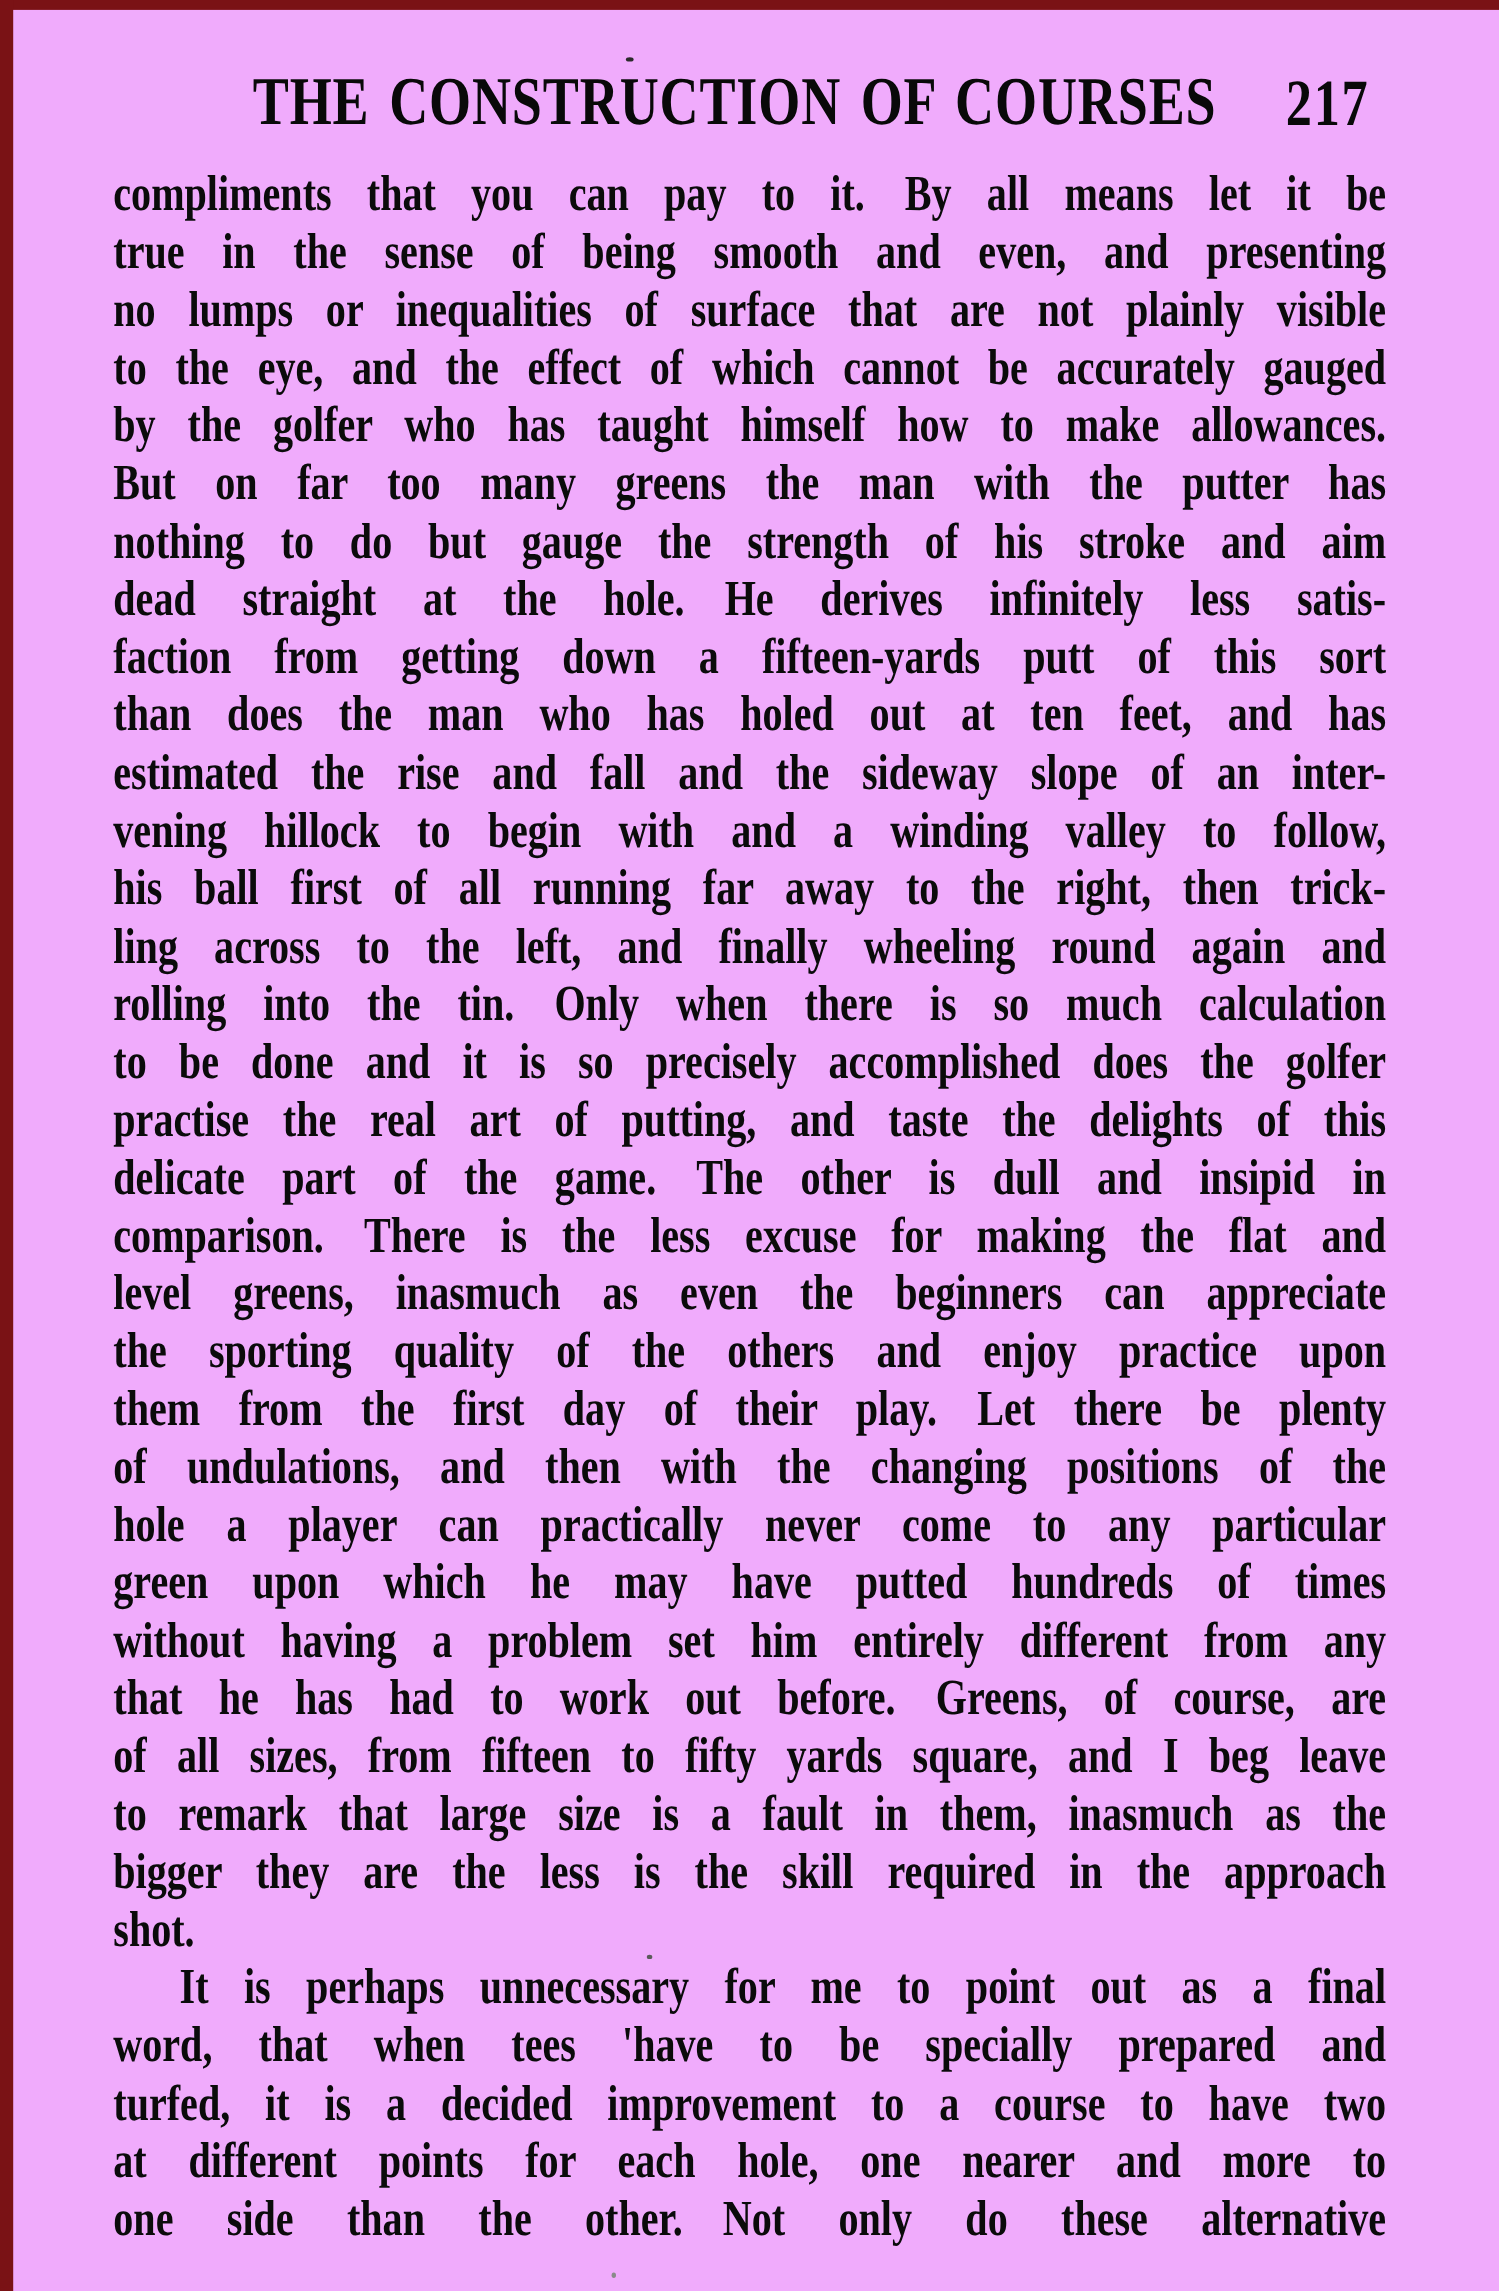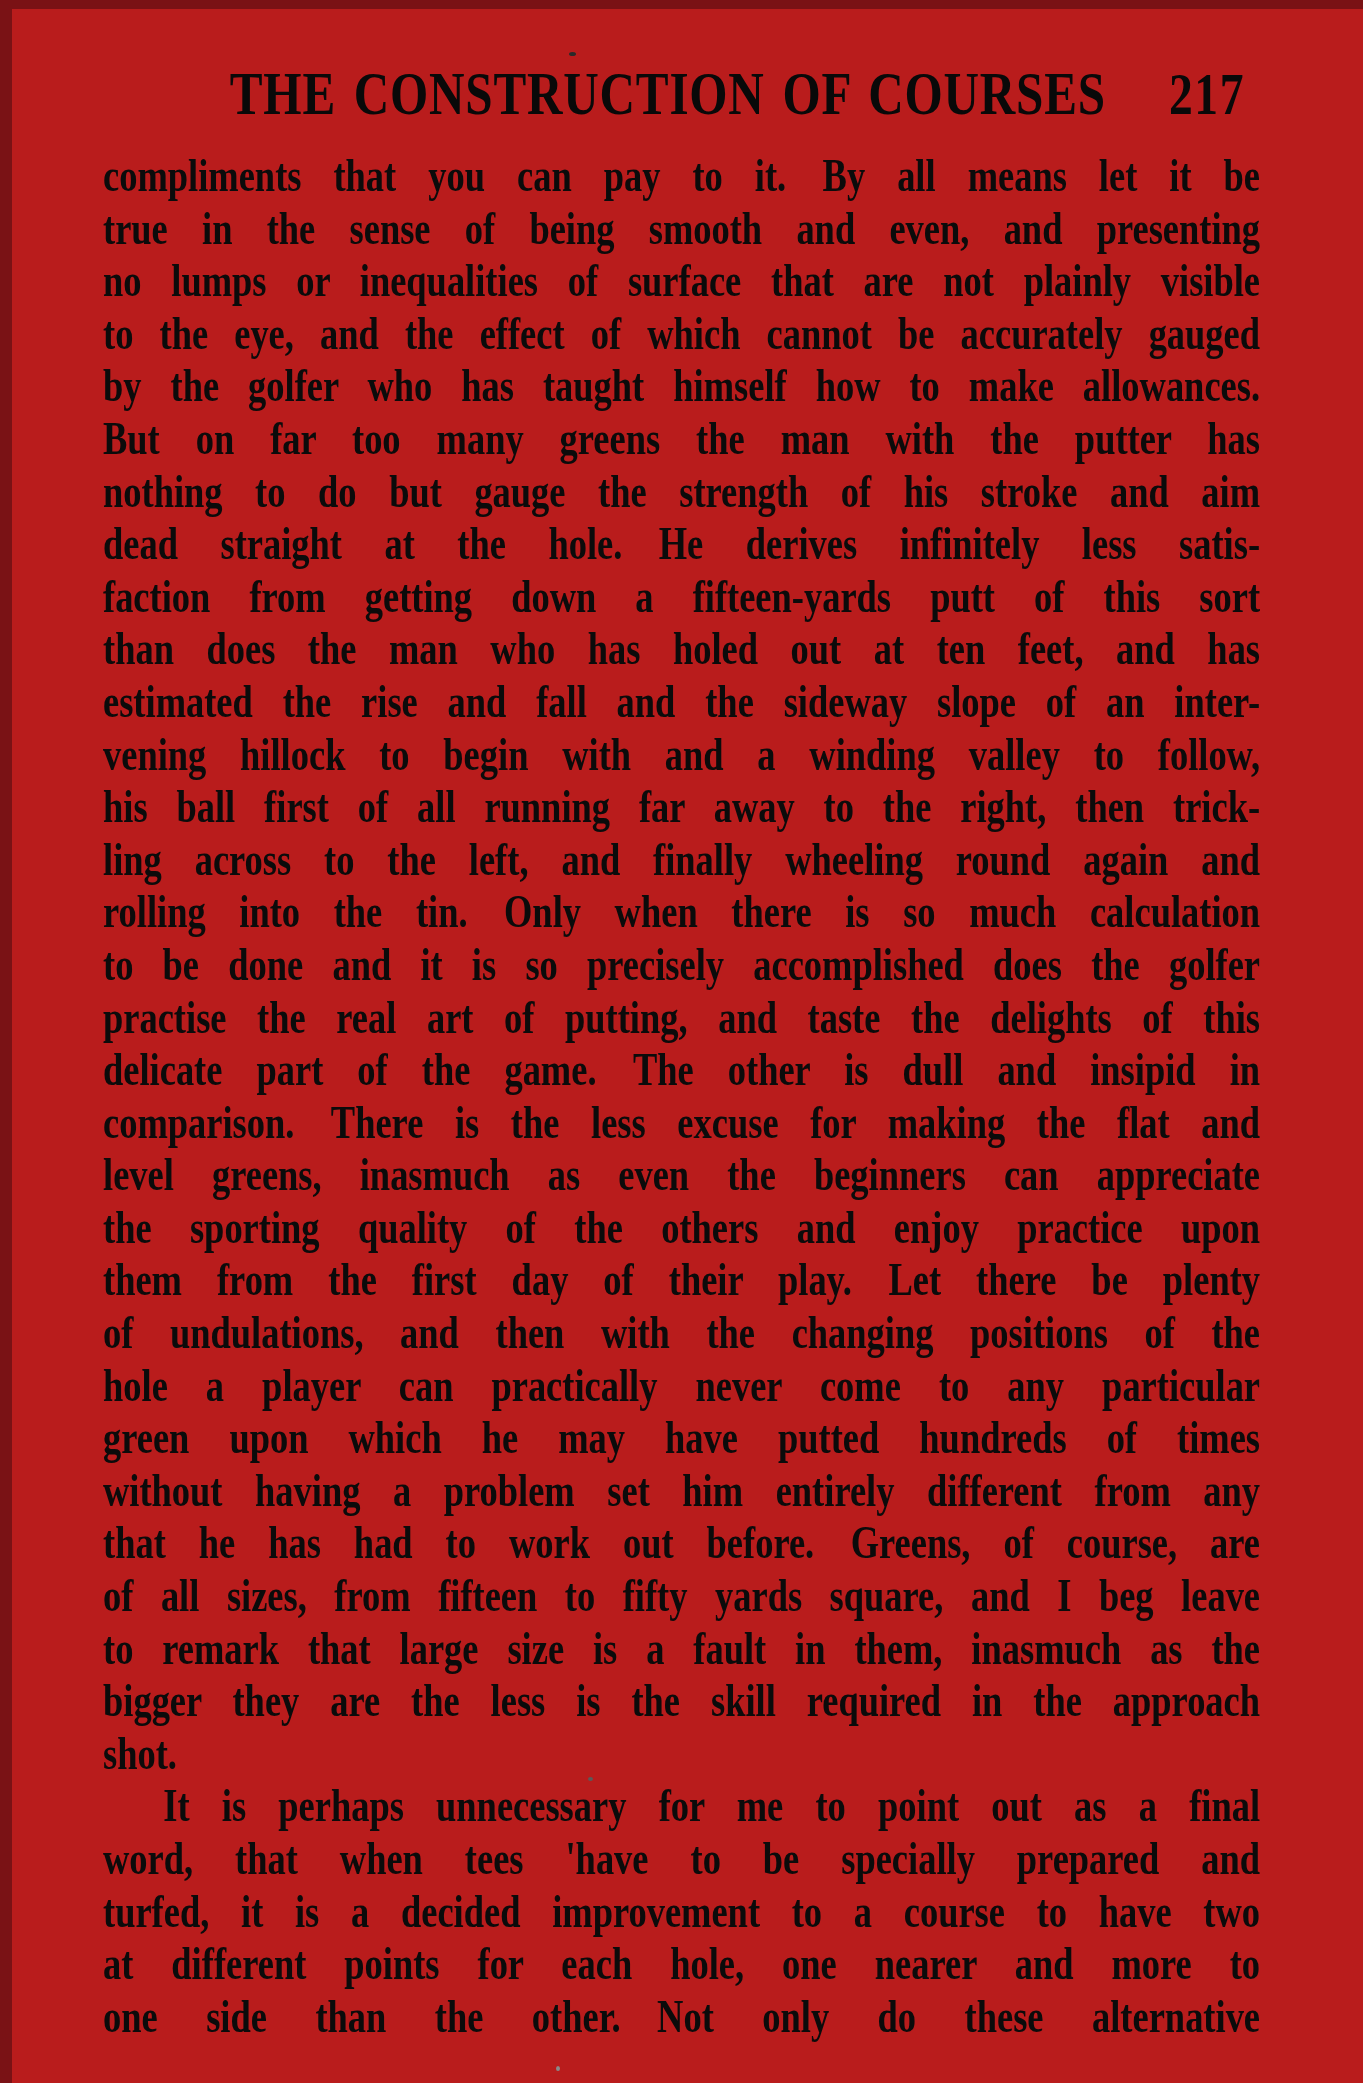--- a/index.html
+++ b/index.html
@@ -3,21 +3,21 @@
 <meta charset="utf-8">
 <style>
   html,body{margin:0;padding:0;}
   body{
     width:1363px;height:2083px;
     background:#ffffff;
     font-family:"Liberation Serif","DejaVu Serif",serif;
   }
   .page{
     position:relative;width:1363px;height:2083px;
-    background:#b91c1c;overflow:hidden;color:#0b0b0b;
+    background:#f0abfc;overflow:hidden;color:#0b0b0b;
   }
   
   .edge-top{position:absolute;left:0;top:0;width:100%;height:9px;background:#7a1215;}
   .edge-left{position:absolute;left:0;top:0;width:12px;height:100%;background:#7a1215;}
 
   
   .content{
     position:absolute;left:103px;top:62px;width:1460px;
     transform:scaleX(0.7925);transform-origin:0 0;
   }

